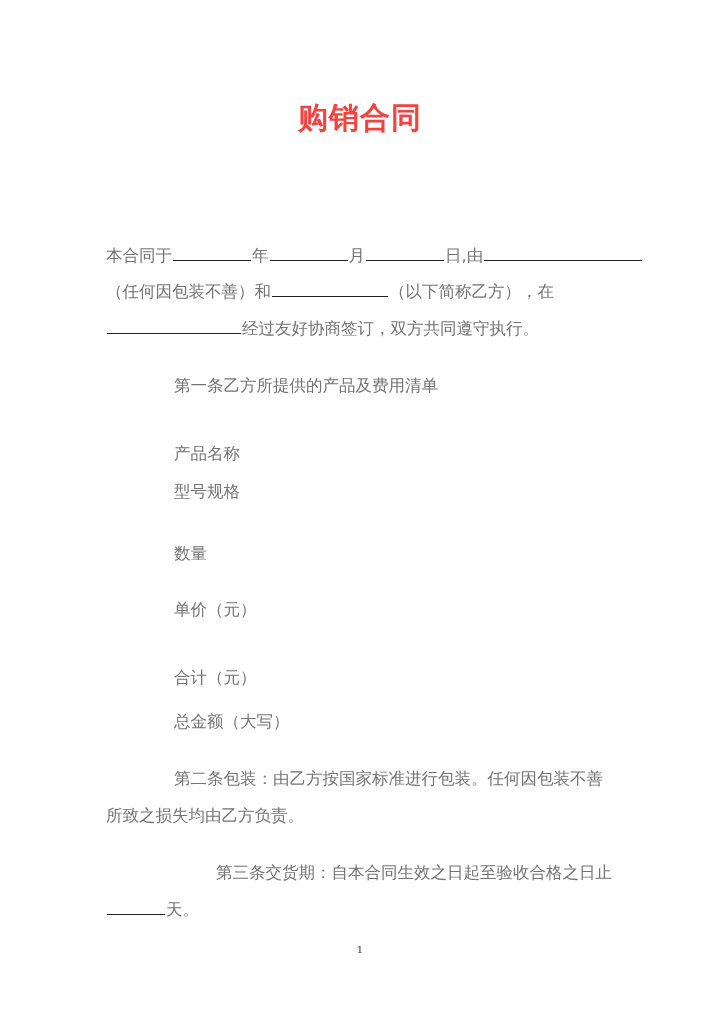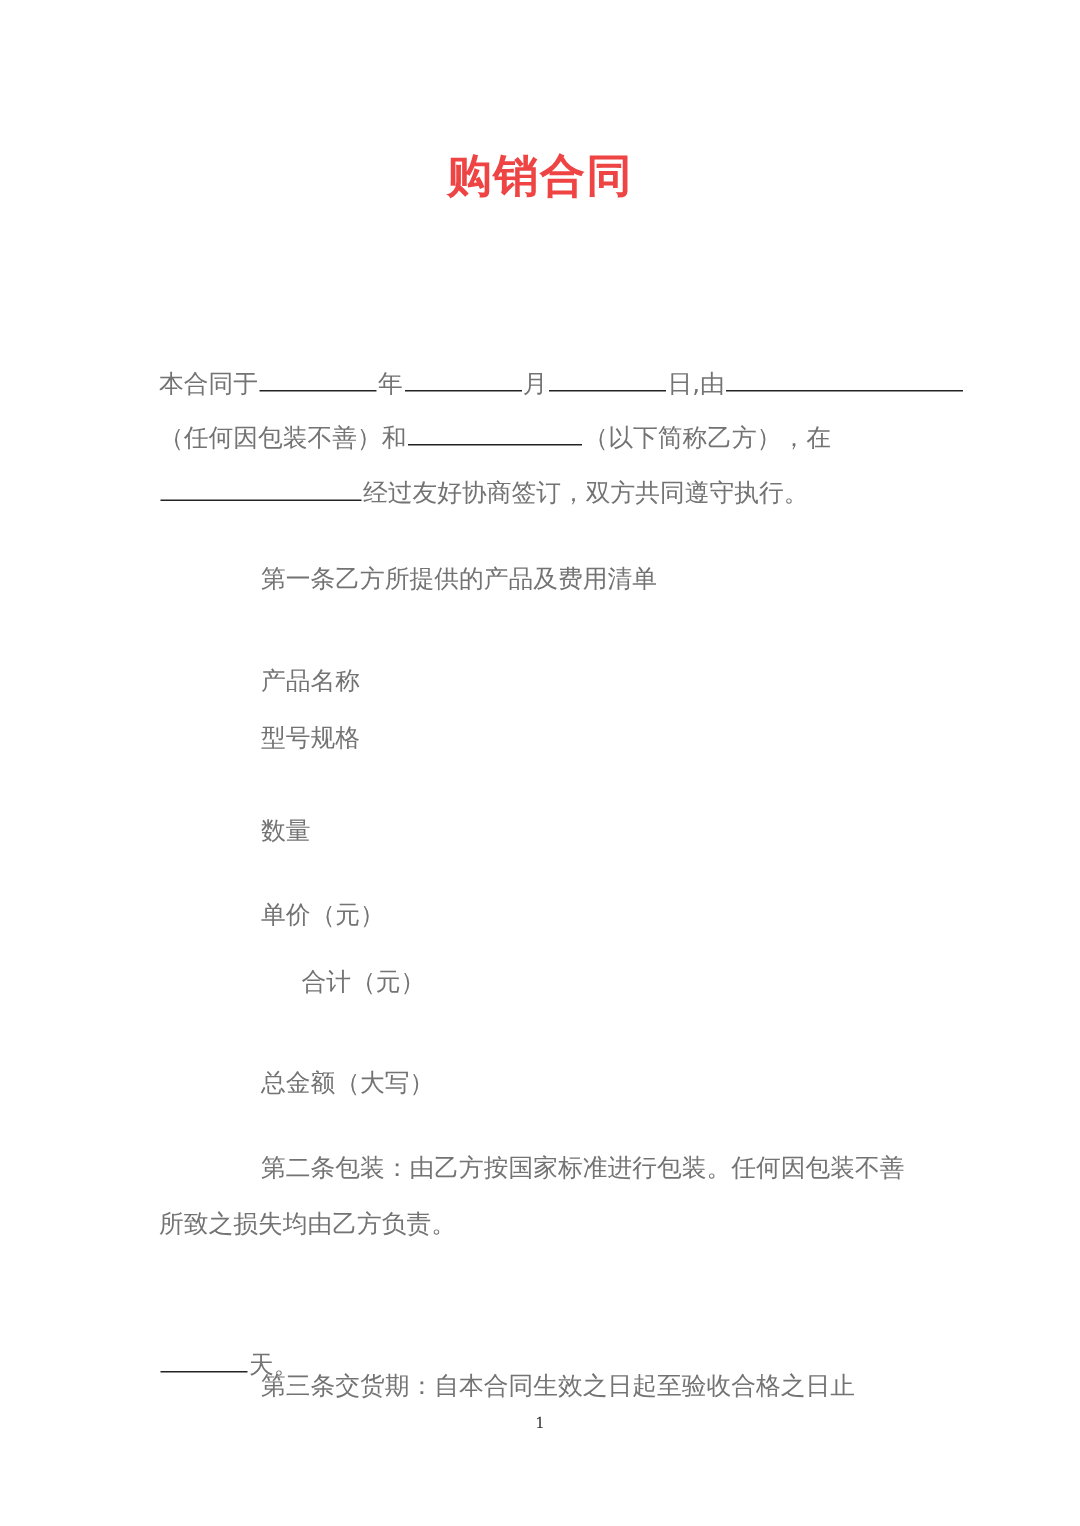--- a/index.html
+++ b/index.html
@@ -78,26 +78,26 @@
 
   <div class="line flush" style="top:317px;">
     <span class="blank" style="width:134px;"></span><span>经过友好协商签订，双方共同遵守执行。</span>
   </div>
 
   <div class="line indent" style="top:374px;">第一条乙方所提供的产品及费用清单</div>
   <div class="line indent" style="top:430px;margin-top:12px;">产品名称</div>
   <div class="line indent" style="top:480px;">型号规格</div>
   <div class="line indent" style="top:542px;">数量</div>
   <div class="line indent" style="top:598px;">单价（元）</div>
-  <div class="line indent" style="top:643px;margin-left:27px;">合计（元）</div>
+  <div class="line indent" style="top:666px;">合计（元）</div>
   <div class="line indent" style="top:710px;">总金额（大写）</div>
 
   <div class="line indent" style="top:767px;">第二条包装：由乙方按国家标准进行包装。任何因包装不善</div>
   <div class="line flush" style="top:804px;">所致之损失均由乙方负责。</div>
 
-  <div class="line indent" style="top:912px;">第三条交货期：自本合同生效之日起至验收合格之日止</div>
+  <div class="line indent" style="top:861px;margin-left:42px;">第三条交货期：自本合同生效之日起至验收合格之日止</div>
   <div class="line flush" style="top:898px;">
     <span class="blank" style="width:58px;"></span><span>天。</span>
   </div>
 
   <div class="page-number">1</div>
 
 </div>
 
 </body></html>

